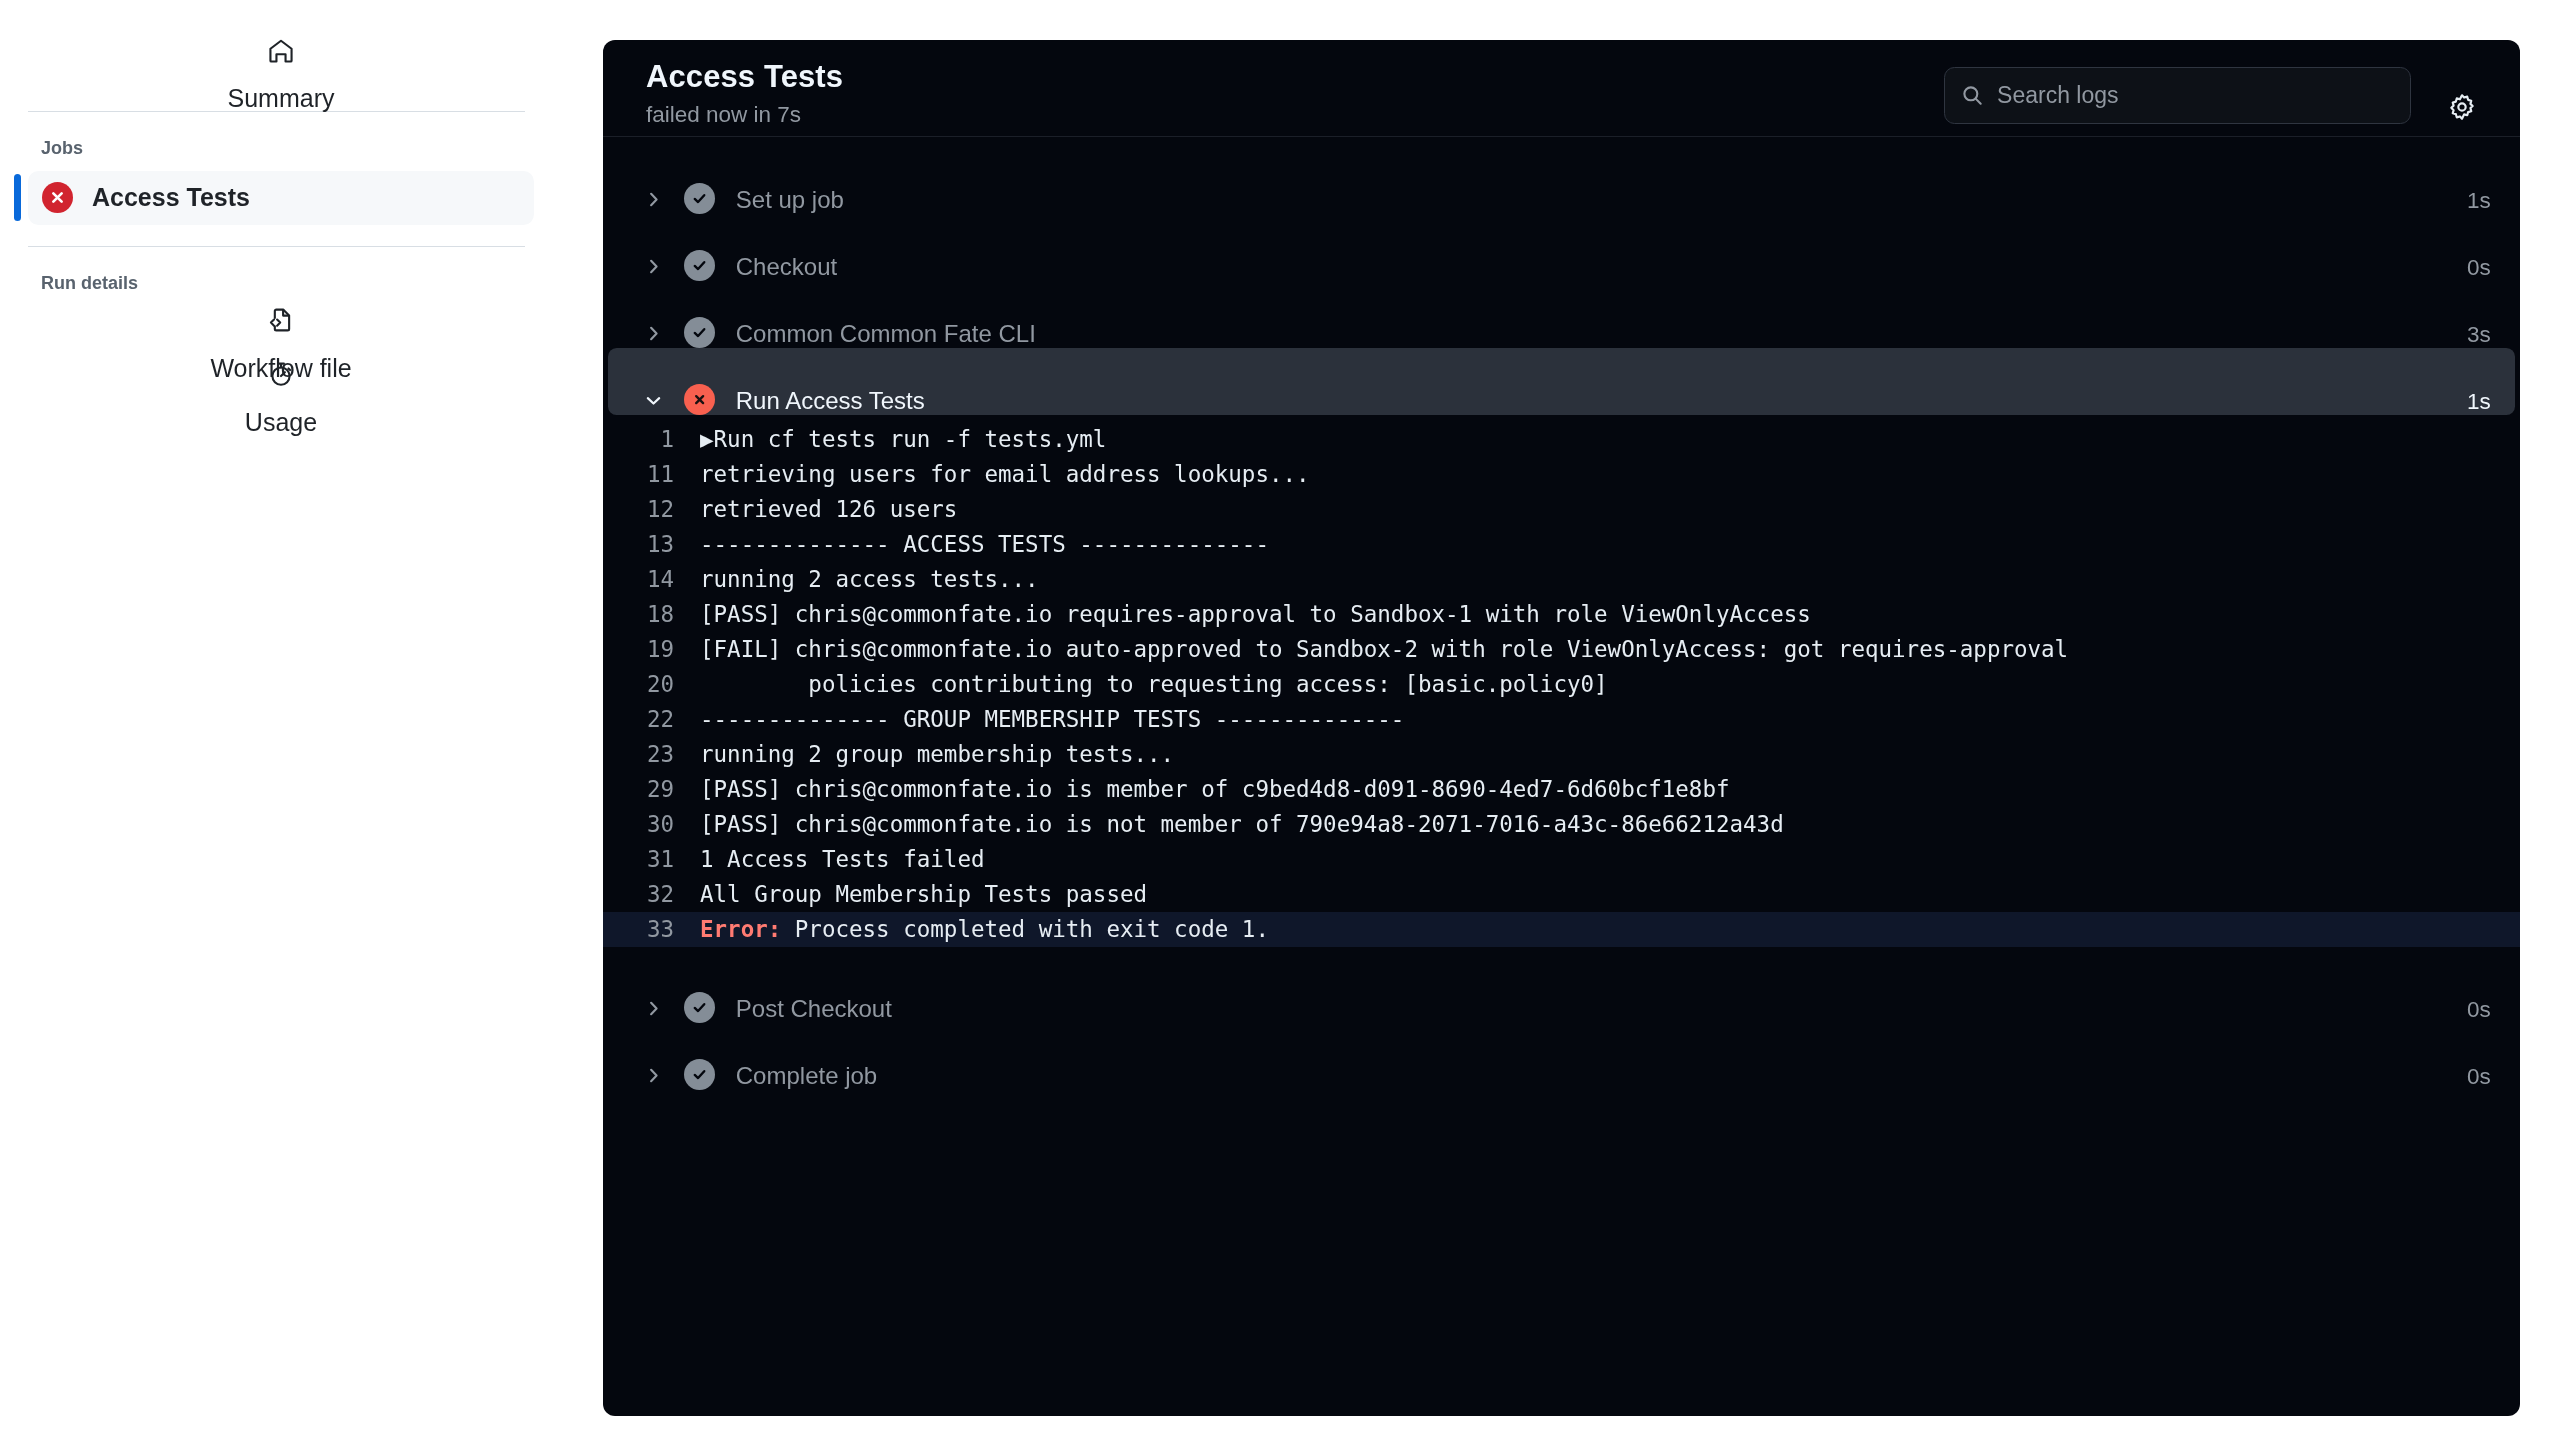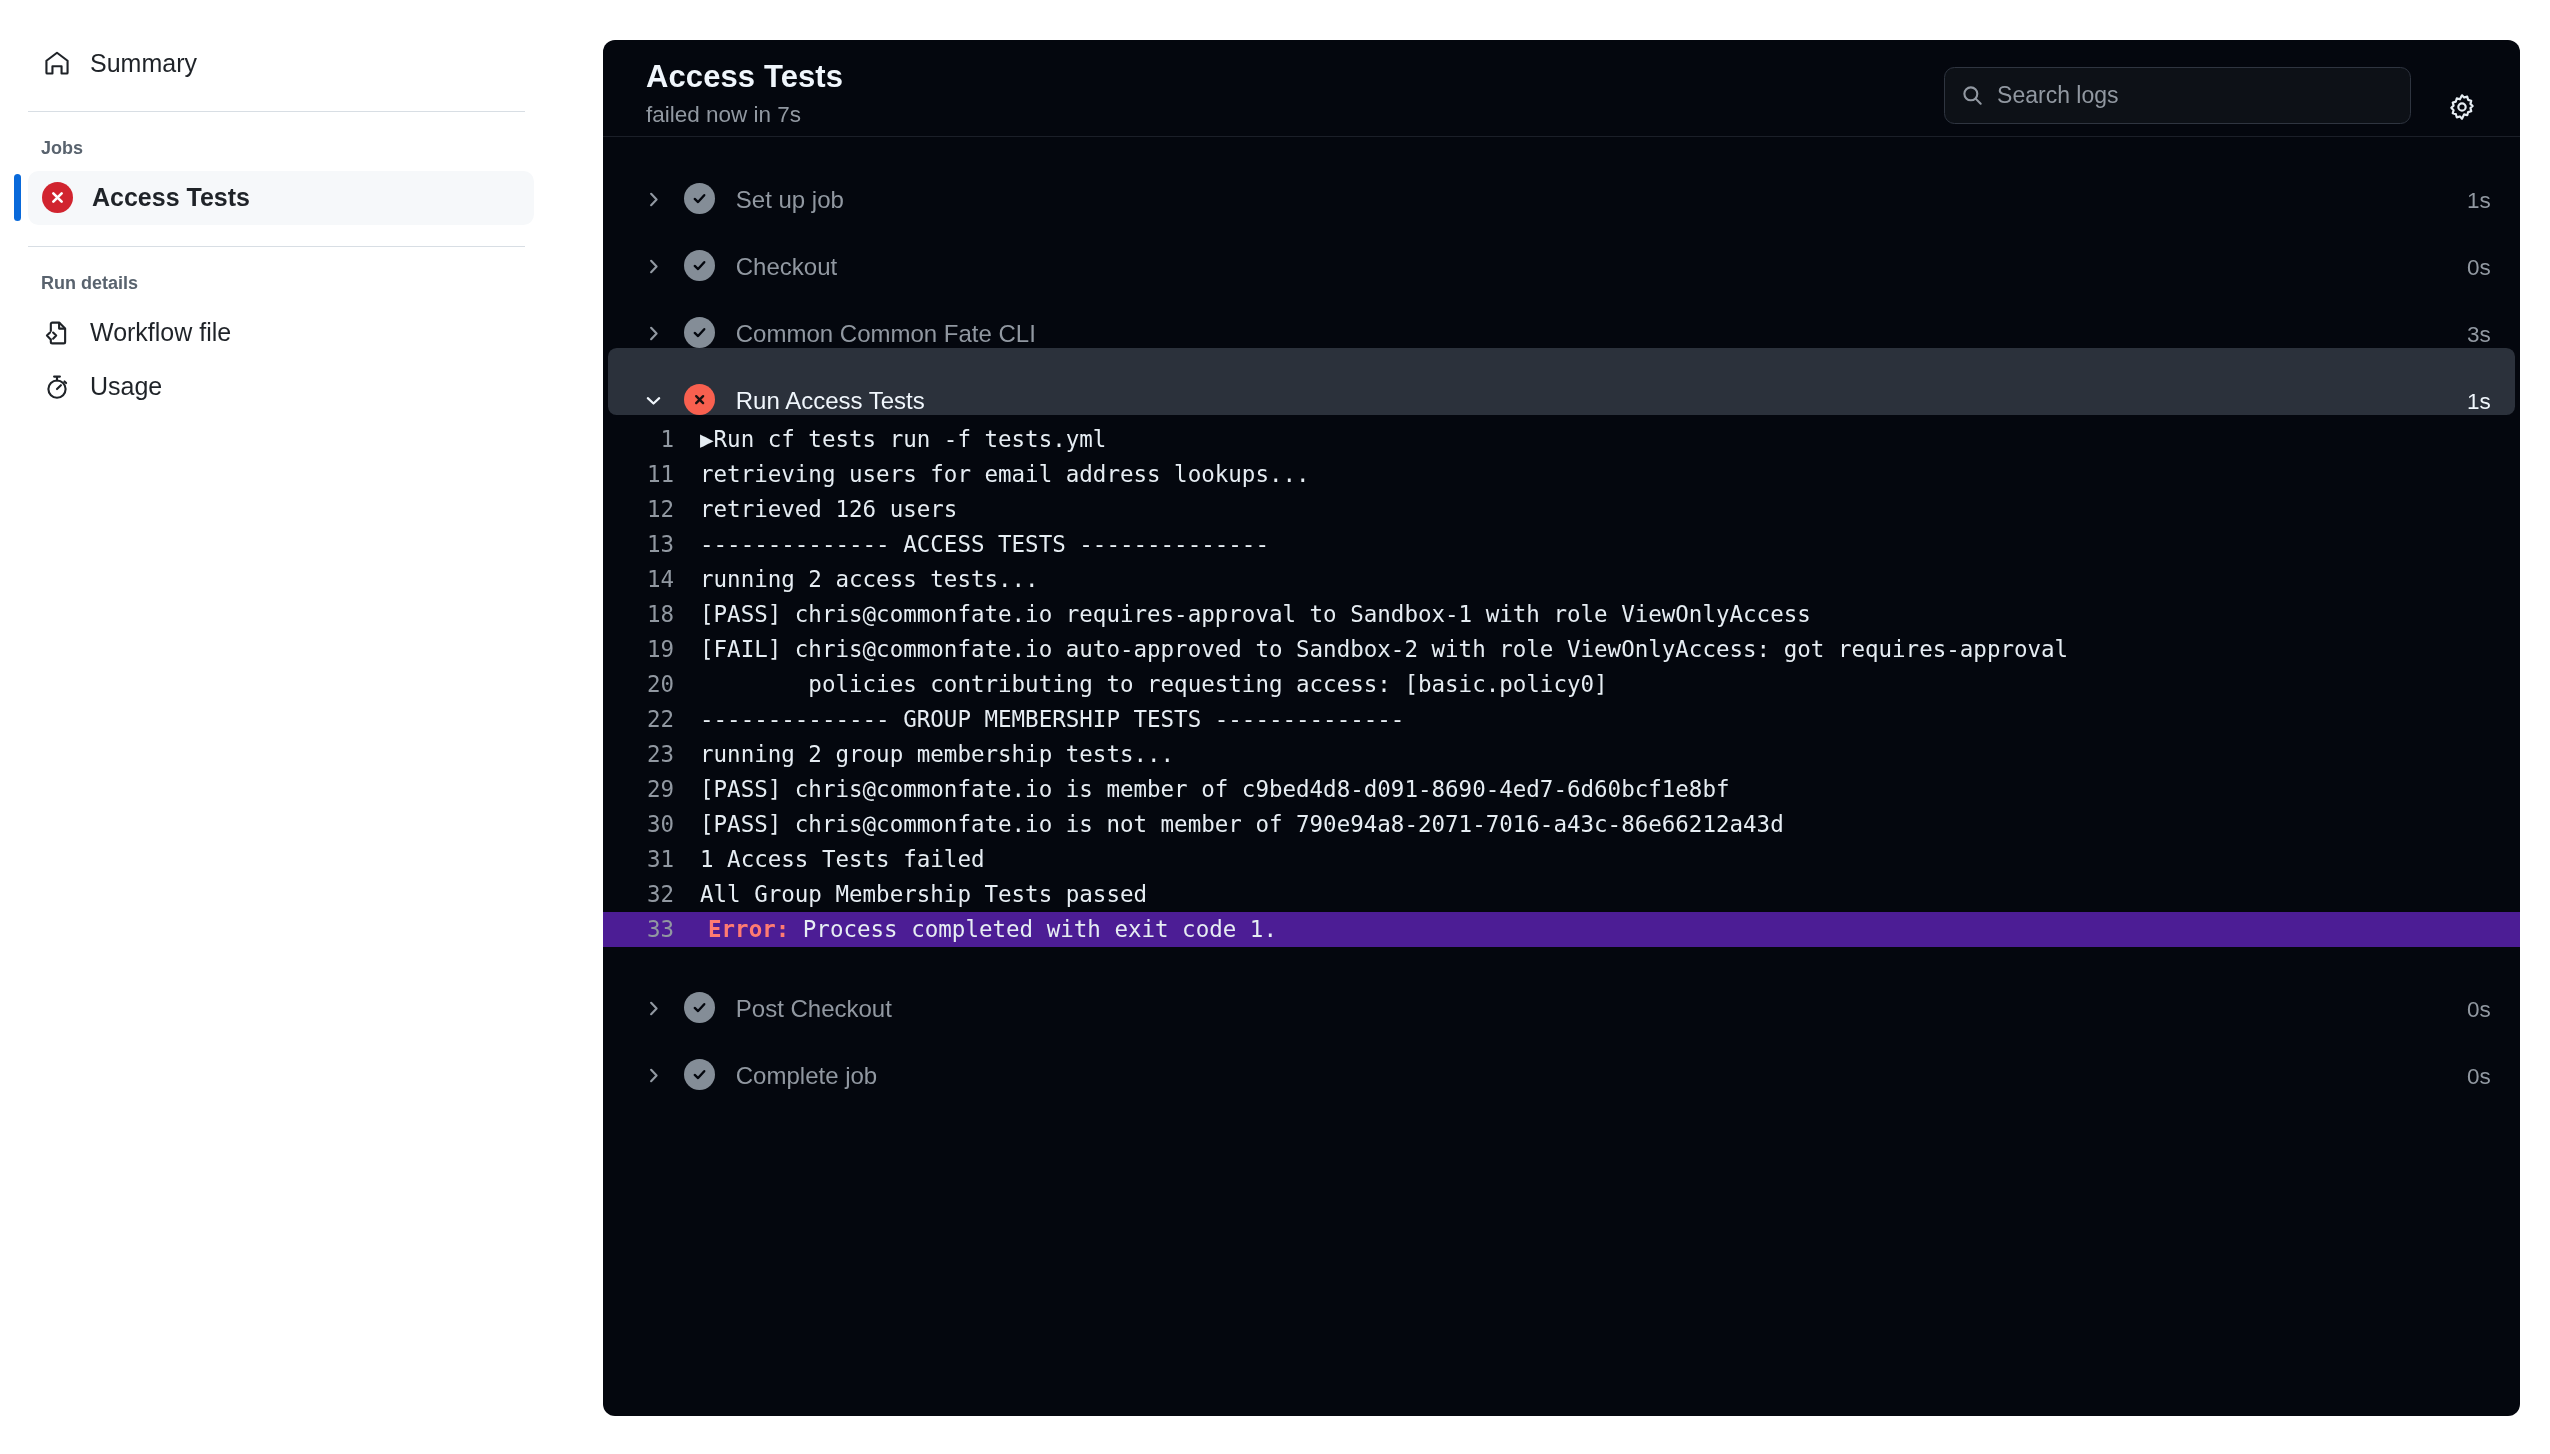--- a/index.html
+++ b/index.html
@@ -36,20 +36,21 @@
     align-items: center;
     gap: 19px;
     height: 54px;
     margin: 0 19px 0 28px;
     padding: 0 14px;
     border-radius: 10.4px;
     color: #1f2328;
     font-size: 25px;
     cursor: pointer;
     position: relative;
+    flex-direction: column;
   }
   .side-link .ico {
     width: 29px; height: 29px;
     display: flex; align-items: center; justify-content: center;
     flex: 0 0 29px;
   }
   .side-link svg { display: block; }
 
   .side-divider {
     height: 0.9px;
@@ -209,21 +210,21 @@
     line-height: 35px;
     padding: 7px 0 8.6px 0;
   }
   .log-line {
     display: flex;
     align-items: flex-start;
     color: #e6edf3;
     padding: 0 31px 0 0;
     white-space: pre;
   }
-  .log-line.error-line { background: #4c1d95; gap: 8px; }
+  .log-line.error-line { background: #0f172a; }
   .ln {
     width: 97px;
     flex: 0 0 97px;
     text-align: right;
     color: #9198a1;
     padding-right: 26px;
     user-select: none;
   }
   .lt { flex: 1; }
   .err-tag { color: #ff7b72; font-weight: 700; }

